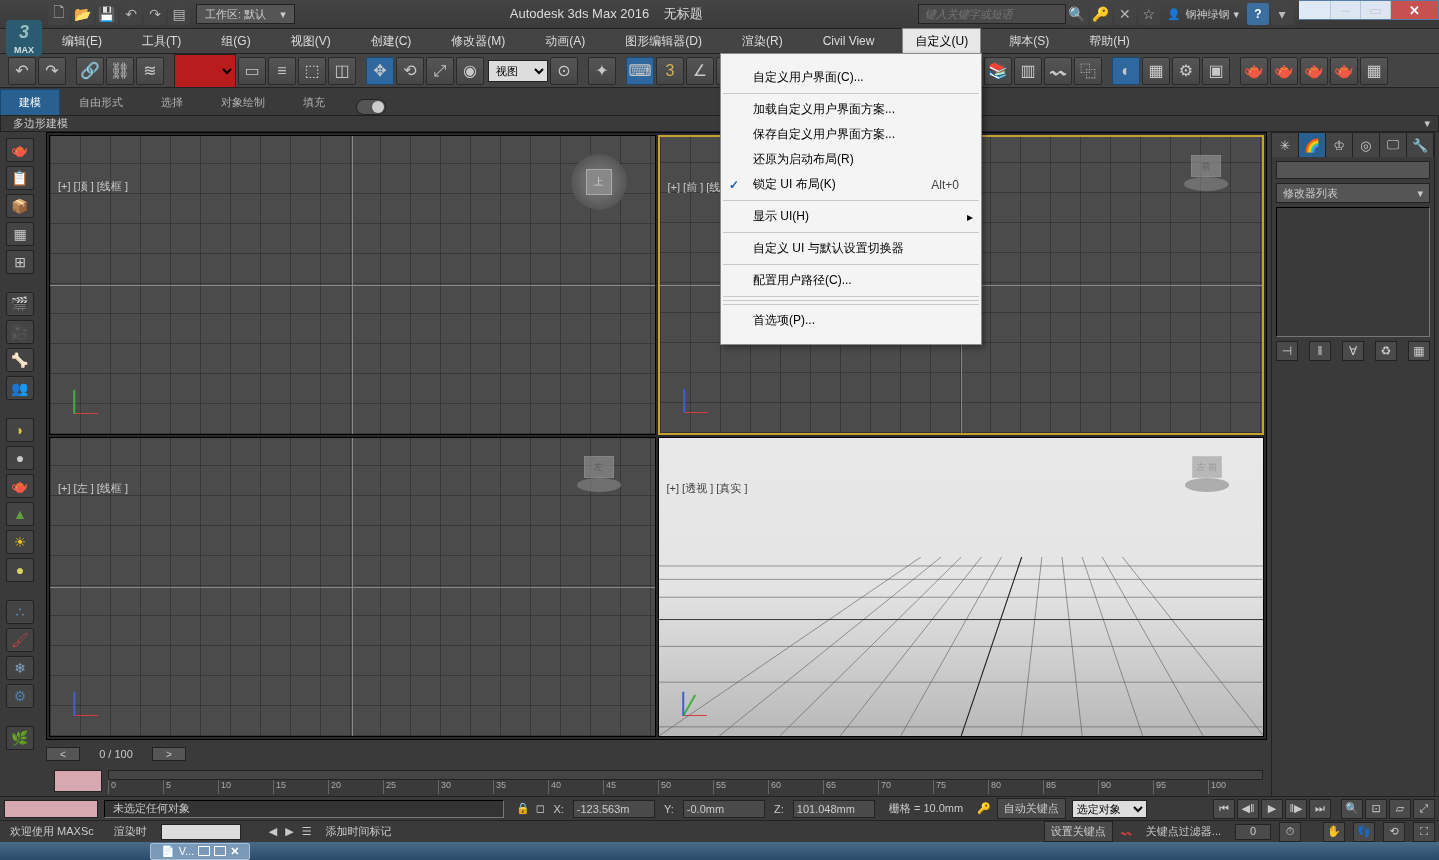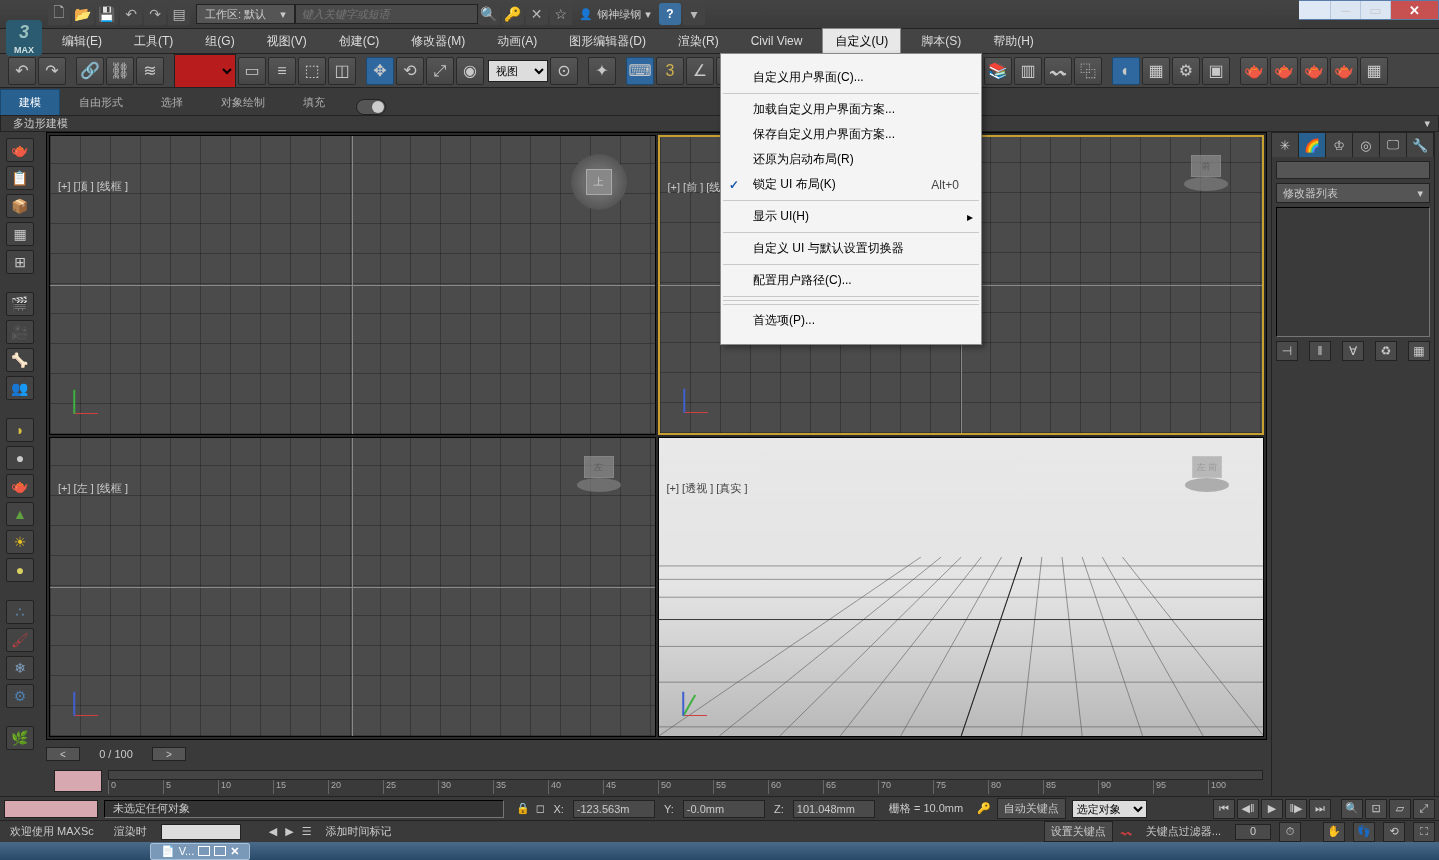--- a/index.html
+++ b/index.html
@@ -12,27 +12,27 @@
 
 
 .titlebar { position: absolute; top: 0; left: 0; right: 140px; height: 28px; background: linear-gradient(#444,#3b3b3b); display: flex; align-items: center; }
 .tb-logo { width: 36px; height: 36px; background: #2b5b70; color: #d0e0e0; font-size: 9px; display: flex; align-items: flex-end; justify-content: center; position: absolute; top: 20px; left: 6px; padding-bottom: 1px; font-weight: bold; border-radius: 4px; z-index: 5; }
 .tb-logo::before { content: "3"; position: absolute; top: 2px; font-size: 18px; font-style: italic; color: #9abfbf; }
 .tb-newsave { margin-left: 48px; display: flex; gap: 2px; }
 .tb-ico { width: 22px; height: 22px; display: flex; align-items: center; justify-content: center; border: 1px solid transparent; font-size: 14px; color: #b8b8b8; background: #434343; border-radius: 2px; }
 .tb-sep { width: 6px; }
 .tb-ws { display: flex; align-items: center; margin-left: 6px; background: #555; border: 1px solid #222; height: 20px; padding: 0 8px; font-size: 11px; }
 .tb-title { flex: 1; text-align: center; font-size: 13px; color: #dcdcdc; }
-.tb-search { width: 183px; height: 20px; background: #4a4a4a; border: 1px solid #222; color: #8a8a8a; font-style: italic; padding: 0 6px; font-size: 11px; }
+.tb-search { width: 148px; height: 20px; background: #4a4a4a; border: 1px solid #222; color: #8a8a8a; font-style: italic; padding: 0 6px; font-size: 11px; }
 .tb-right { display: flex; gap: 2px; align-items: center; margin-right: 6px; }
 .tb-user { margin: 0 6px; font-size: 11px; display: flex; align-items: center; gap: 4px; }
 .tb-help { width: 22px; height: 22px; background: #3b6fa0; border-radius: 3px; display: flex; align-items: center; justify-content: center; color: #fff; font-weight: bold; }
 
 
-.menubar { position: absolute; top: 28px; left: 0; right: 0; height: 26px; background: #444; display: flex; align-items: center; padding-left: 50px; gap: 8px; border-top: 1px solid #222; border-bottom: 1px solid #222; }
+.menubar { position: absolute; top: 28px; left: 0; right: 0; height: 26px; background: #444; display: flex; align-items: center; padding-left: 50px; gap: 16px; border-top: 1px solid #222; border-bottom: 1px solid #222; }
 .menu-item { padding: 4px 12px; color: #dcdcdc; font-size: 12px; }
 .menu-item.open { background: #e8e8e8; color: #000; border: 1px solid #888; }
 
 
 .toolbar { position: absolute; top: 54px; left: 0; right: 0; height: 34px; background: #444; display: flex; align-items: center; padding: 0 8px; gap: 2px; border-bottom: 1px solid #222; }
 .tbtn { width: 28px; height: 28px; background: linear-gradient(#555,#464646); border: 1px solid #2a2a2a; border-radius: 2px; display: flex; align-items: center; justify-content: center; font-size: 16px; color: #c8c8c8; position: relative; }
 .tbtn.sel { background: #2e689e; border-color: #1a4a72; }
 .tbtn.teapot { color: #88b8c8; }
 .sel-filter { width: 62px; height: 22px; background: #b91c1c; color: #000; border: 1px solid #222; font-size: 10px; padding: 16px 3px; }
 .sel-ref { width: 60px; height: 22px; background: #ddd; color: #000; border: 1px solid #222; font-size: 11px; padding: 0 3px; margin-left: 2px; }
@@ -137,20 +137,23 @@
     <div class="tb-ico">🗋</div>
     <div class="tb-ico">📂</div>
     <div class="tb-ico">💾</div>
     <div class="tb-ico">↶</div>
     <div class="tb-ico">↷</div>
     <div class="tb-ico">▤</div>
   </div>
   <div class="tb-ws">
     <span>工作区: 默认</span>
     <span style="margin-left:14px">▾</span>
+  </div>
+  <div class="tb-title">
+    <span>Autodesk 3ds Max 2016</span>&nbsp;&nbsp;&nbsp;&nbsp;<span>无标题</span>
   </div>
   <input class="tb-search" placeholder="键入关键字或短语" style="">
   <div class="tb-right">
     <div class="tb-ico">🔍</div>
     <div class="tb-ico">🔑</div>
     <div class="tb-ico">✕</div>
     <div class="tb-ico">☆</div>
     <div class="tb-user">
       <span>👤</span>
       <span>钢神绿钢</span>

